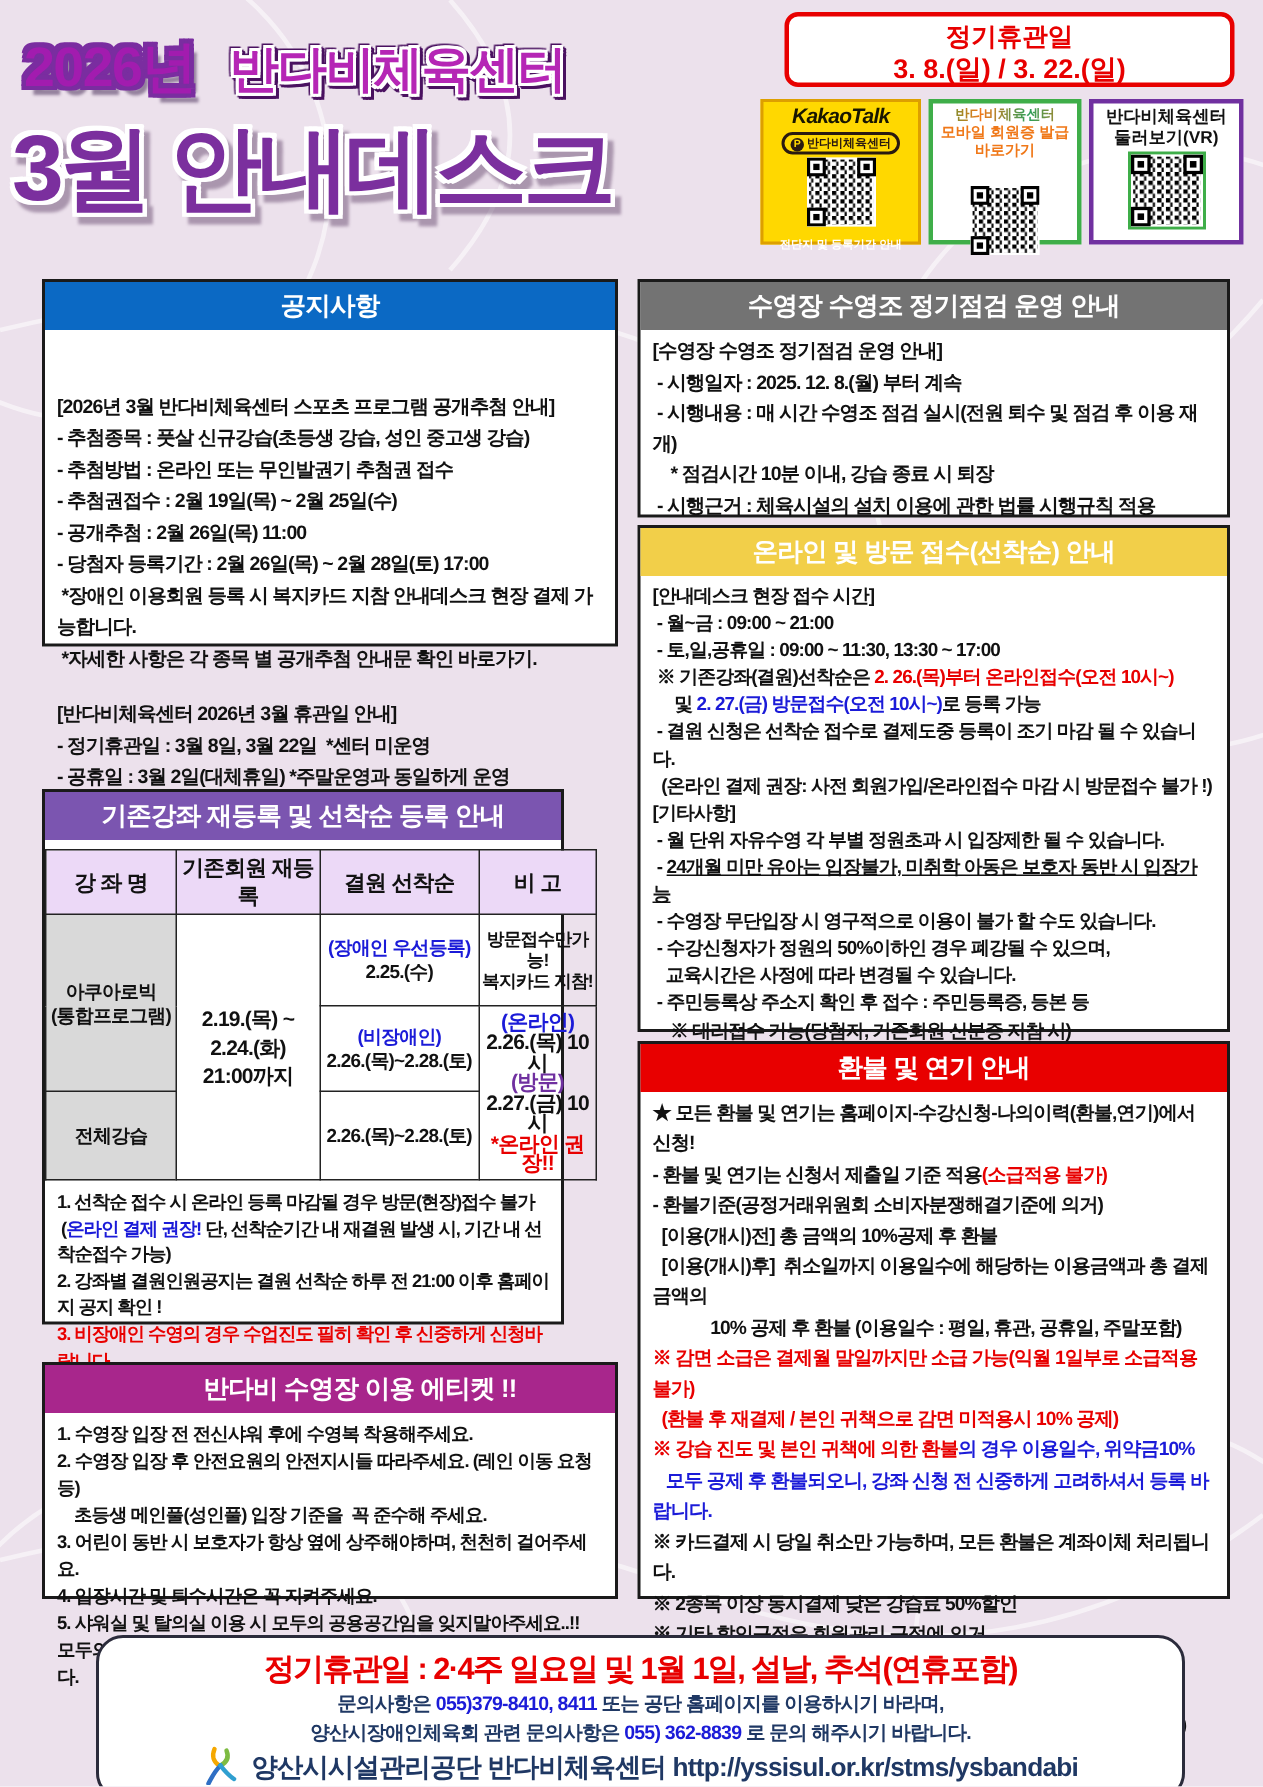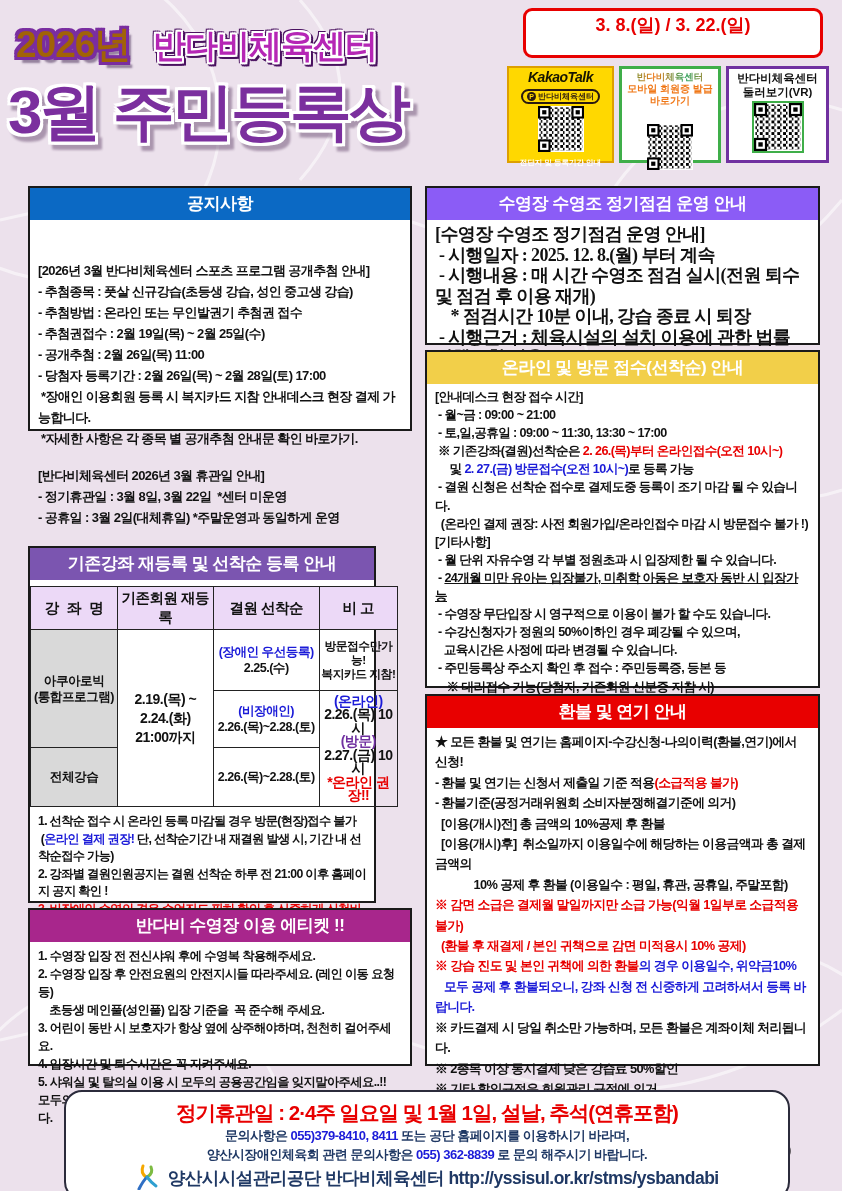--- a/index.html
+++ b/index.html
@@ -2,21 +2,21 @@
 <html><head>
 <meta charset="utf-8">
 <style>
   html,body{margin:0;padding:0;}
   .page{position:relative;width:842px;height:1191px;background:#ece1ec;overflow:hidden;
         font-family:"Liberation Sans",sans-serif;color:#111;}
   .bgdeco{position:absolute;inset:0;z-index:0;}
   .layer{position:absolute;z-index:1;}
 
   
-  .year{left:16px;top:20px;font-size:37px;font-weight:800;color:#a16207;letter-spacing:-1px;
+  .year{left:16px;top:20px;font-size:37px;font-weight:800;color:#a21caf;letter-spacing:-1px;
     text-shadow:-3px -3px 0 #7a2da0,3px -3px 0 #7a2da0,-3px 3px 0 #7a2da0,3px 3px 0 #7a2da0,
       -3px 0 0 #7a2da0,3px 0 0 #7a2da0,0 -3px 0 #7a2da0,0 3px 0 #7a2da0,5px 6px 2px rgba(40,10,60,.45);}
   .centername{left:153px;top:24px;font-size:33px;font-weight:800;color:#b526b5;letter-spacing:-1px;
     text-shadow:-2px -2px 0 #fff,2px -2px 0 #fff,-2px 2px 0 #fff,2px 2px 0 #fff,
       -2px 0 0 #fff,2px 0 0 #fff,0 -2px 0 #fff,0 2px 0 #fff;
     filter:drop-shadow(2px 2px 0 #4a1160) drop-shadow(-1px -1px 0 #4a1160);}
   .bigtitle{left:8px;top:70px;font-size:62px;font-weight:800;color:#7b2f9e;letter-spacing:-3px;
     text-shadow:-3px -3px 0 #fff,3px -3px 0 #fff,-3px 3px 0 #fff,3px 3px 0 #fff,
       -3px 0 0 #fff,3px 0 0 #fff,0 -3px 0 #fff,0 3px 0 #fff;
     filter:drop-shadow(4px 5px 1px rgba(90,60,100,.45));}
@@ -44,52 +44,52 @@
   .q3title{font-size:11.5px;font-weight:800;color:#111;line-height:13.5px;margin-bottom:2px;}
   svg.qr{width:46px;height:46px;display:inline-block;background:#fff;}
   .qr3 svg.qr{border:2px solid #3fae49;width:48px;height:48px;}
 
   
   .secbox{background:#fff;border:2px solid #1a1a1a;box-sizing:border-box;}
   .sechead{color:#fff;font-weight:800;font-size:17px;text-align:center;padding:4px 0 5px;letter-spacing:-0.5px;}
   .h-blue{background:#0b69c4;}
   .h-purple{background:#7b55b0;}
   .h-magenta{background:#a8268c;padding-left:40px;}
-  .h-teal{background:#8b5cf6;}
+  .h-teal{background:#737373;}
   .h-gold{background:#f2cf49;}
   .h-red{background:#e80000;}
 
   .secbody{padding:4px 8px;font-weight:700;letter-spacing:-0.6px;}
   .tline{white-space:pre-wrap;}
   .tline span.red{color:#e80000;}
   .tline span.blue{color:#1b1bd8;}
   .tline span.purple{color:#7030a0;}
   .tline span.u{text-decoration:underline;}
   .tline.gap{height:16px;}
 
   .notice{left:28px;top:186px;width:384px;height:245px;}
   .notice .secbody{padding-top:40px;font-size:13px;line-height:21px;}
-  .tablebox{left:28px;top:546px;width:348px;height:357px;}
+  .tablebox{left:28px;top:526px;width:348px;height:357px;}
   .etiq{left:28px;top:908px;width:384px;height:158px;}
   .etiq .secbody{font-size:12.3px;line-height:18px;padding-top:5px;}
   .pool{left:425px;top:186px;width:395px;height:159px;}
-  .pool .secbody{font-size:18px;line-height:20.5px;font-family:Liberation Serif, serif;}
+  .pool .secbody{font-size:13px;line-height:20.5px;}
   .online{left:425px;top:350px;width:395px;height:338px;}
   .online .secbody{font-size:12.6px;line-height:18.1px;}
   .refund{left:425px;top:694px;width:395px;height:372px;}
   .refund .secbody{font-size:12.8px;line-height:20.4px;}
 
   
   table.course{border-collapse:collapse;margin:6px auto 0;width:368px;}
   table.course td,table.course th{border:1.6px solid #222;text-align:center;vertical-align:middle;
     font-weight:800;letter-spacing:-0.5px;padding:2px 1px;}
   table.course th{background:#ecd9f7;font-size:14.5px;height:30px;}
   td.gray{background:#d9d9d9;font-size:13px;margin-left:40px;}
   table.course td{font-size:12.6px;line-height:16px;}
-  .c-name{width:88px;font-family:Liberation Mono, monospace;} .c-rereg{width:96px;} .c-vac{width:106px;} .c-note{width:78px;}
+  .c-name{width:88px;} .c-rereg{width:96px;} .c-vac{width:106px;} .c-note{width:78px;}
 
   .notes{padding:6px 6px 0 8px;font-weight:700;font-size:12.3px;line-height:17.6px;letter-spacing:-0.7px;}
 
   
   .footer{left:64px;top:1090px;width:726px;height:110px;background:#fff;border:2px solid #2b2b3b;
     border-radius:18px;text-align:center;padding-top:8px;box-sizing:border-box;}
   .f1{color:#e80000;font-weight:800;font-size:20.5px;letter-spacing:-1px;line-height:26px;}
   .f2{color:#1f3864;font-weight:700;font-size:13px;line-height:19px;letter-spacing:-0.5px;}
   .f2 .blue{color:#1b1bd8;}
   .f4{color:#1f3864;font-weight:800;font-size:17.5px;letter-spacing:-0.5px;line-height:24px;}
@@ -117,23 +117,24 @@
       <pattern id="qrp" width="4" height="4" patternUnits="userSpaceOnUse">
         <rect width="4" height="4" fill="#fff"></rect>
         <rect width="2" height="2" fill="#000"></rect>
         <rect x="2" y="2" width="1" height="2" fill="#000"></rect>
       </pattern>
     </defs>
   </svg>
 
   <div class="layer year">2026년</div>
   <div class="layer centername">반다비체육센터</div>
-  <div class="layer bigtitle">3월 주민등록상</div>
+  <div class="layer bigtitle">3월 안내데스크</div>
 
   <div class="layer holidaybox">
+    <div class="l1">정기휴관일</div>
     <div class="l2">3. 8.(일) / 3. 22.(일)</div>
   </div>
 
   <div class="layer qrbox qr1">
     <div class="kakao">KakaoTalk</div>
     <div><span class="kpill"><span class="kp">P</span><span>반다비체육센터</span></span></div>
     <svg class="qr" viewBox="0 0 33 33">
         <rect width="33" height="33" fill="#fff"></rect>
         <rect x="1" y="1" width="31" height="31" fill="url(#qrp)"></rect>
         <g fill="#000">

